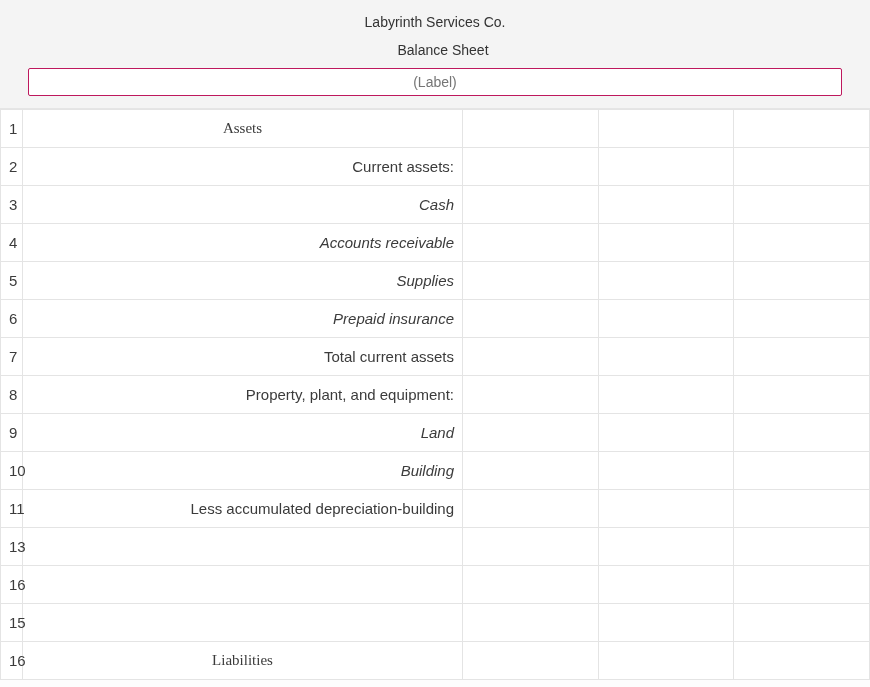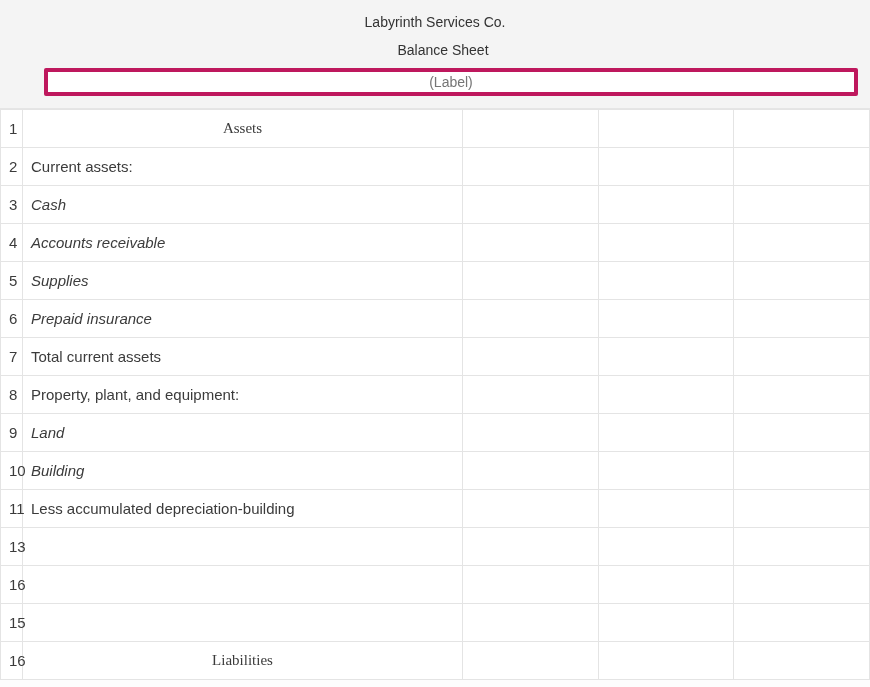--- a/index.html
+++ b/index.html
@@ -24,28 +24,27 @@
   .statement {
     font-size: 14px;
     padding: 8px 0 10px 16px;
   }
   .label-row {
     padding: 0 28px 0 28px;
   }
   .label-input {
     width: 100%;
     height: 28px;
-    border: 4px solid #be185d;
+    border: 1px solid #be185d;
     border-radius: 2px;
     background: #fff;
     font-size: 14px;
     color: #9a9a9a;
     text-align: center;
     outline: none;
-    margin-left: 16px;
   }
 
   table.sheet {
     width: 100%;
     border-collapse: collapse;
     table-layout: fixed;
   }
   table.sheet td, table.sheet th {
     border: 1px solid #e4e4e4;
     height: 38px;
@@ -67,21 +66,21 @@
     background: #fff;
     padding: 0;
   }
   td.section-head {
     text-align: center;
     font-weight: 600;
     color: #6c6c6c;
     font-size: 16px;
     font-family: Liberation Serif, serif;
   }
-  td.desc { text-align: left; }
+  td.desc { text-align: right; }
   td.indent1 { padding-left: 18px; font-style: italic; }
   td.indent2 { padding-left: 34px; }
   td.val { }
 </style>
 </head>
 <body>
 
 <div class="wrapper">
   <div class="header-block">
     <div class="company">Labyrinth Services Co.</div>

